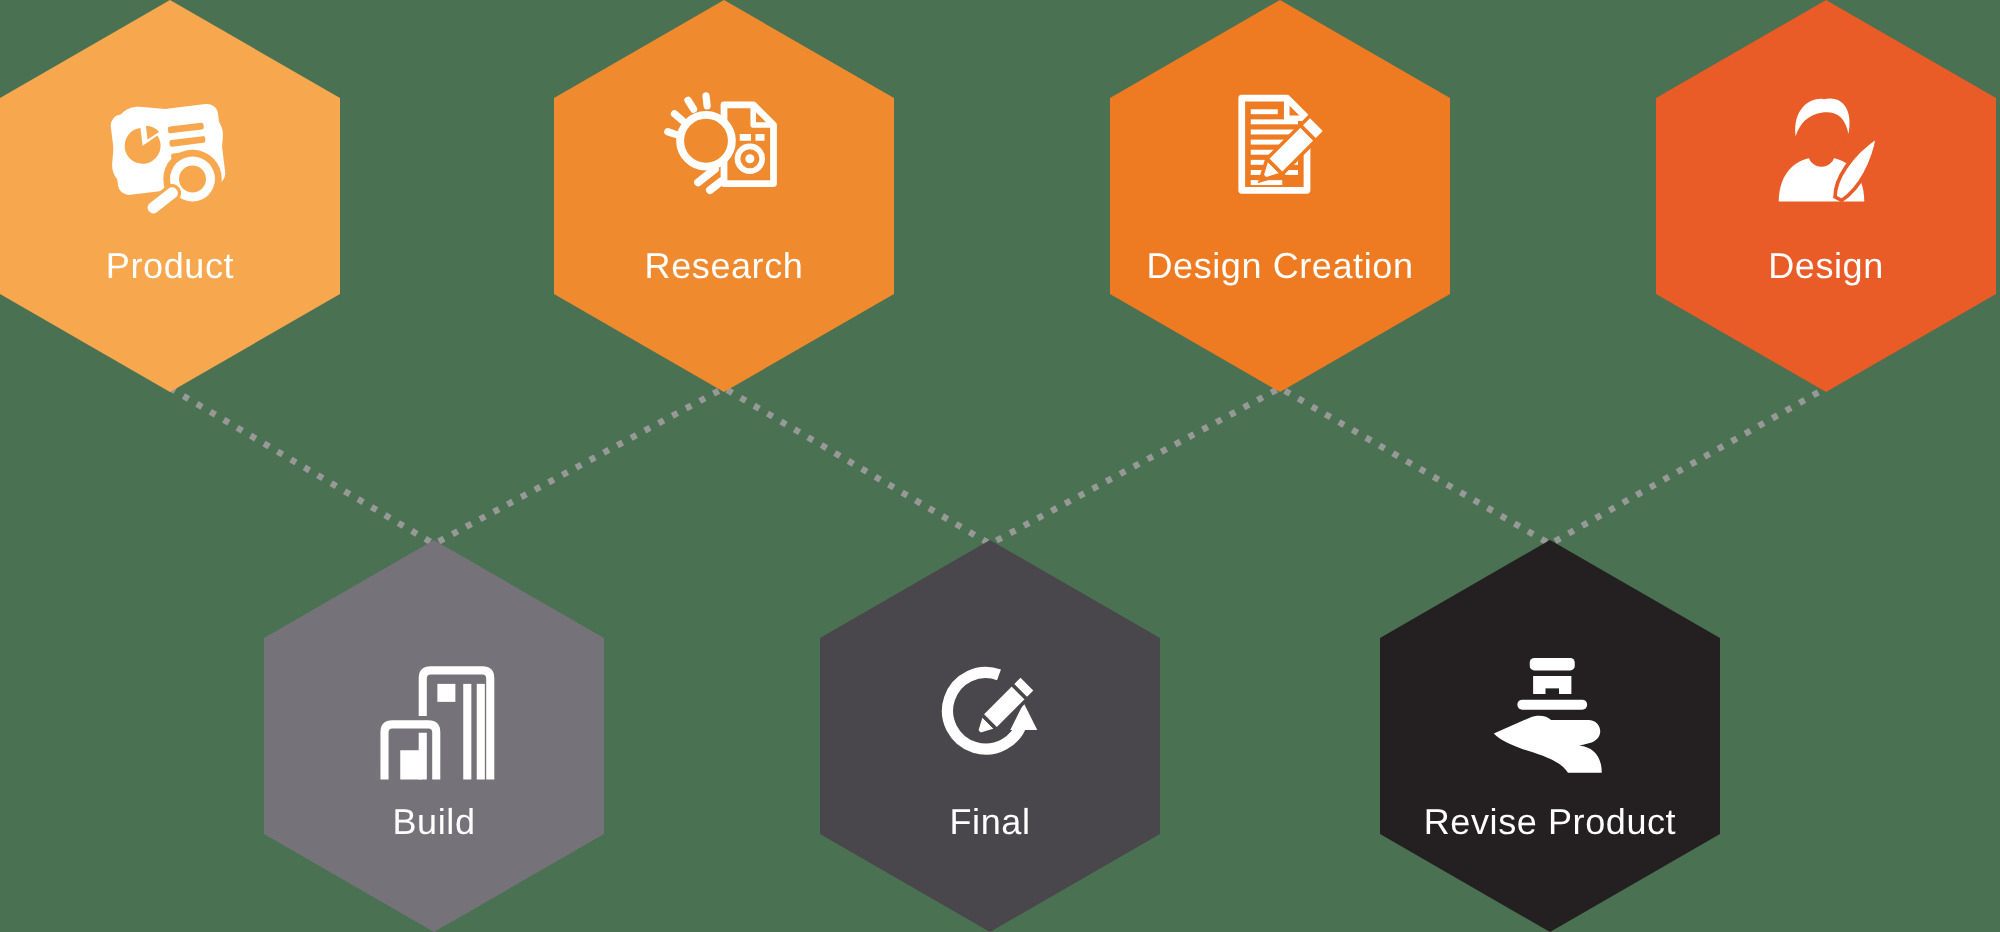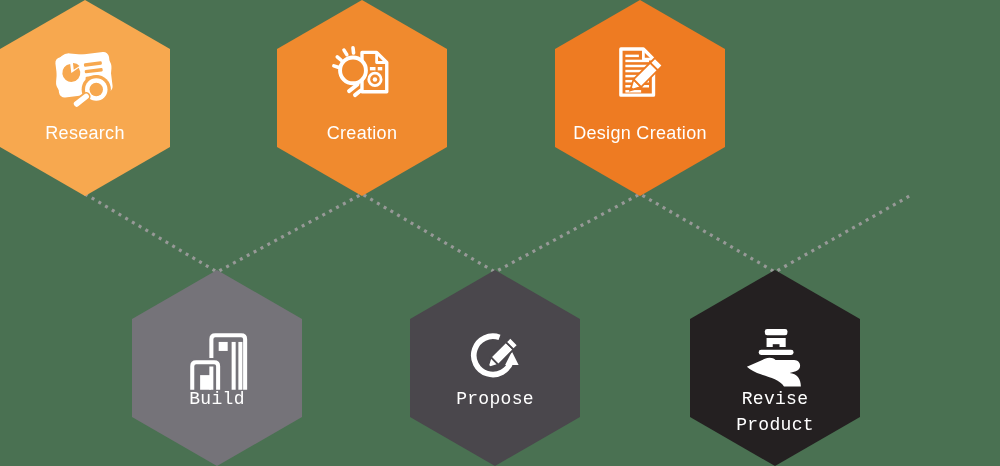--- a/index.html
+++ b/index.html
@@ -50,21 +50,21 @@
     left: 50%;
     transform: translateX(-50%);
     width: 150px;
     text-align: center;
     color: #ffffff;
     font-size: 18px;
     line-height: 26px;
     letter-spacing: 0.3px;
     font-weight: 400;
   }
-  .hex--bottom .label { top: 116px; font-family: Liberation Mono, monospace; }
+  .hex--bottom .label { top: 128px; }
 
   #hex-research { left: 0;    top: 0; }
   #hex-propose  { left: 277px; top: 0; }
   #hex-content  { left: 555px; top: 0; }
   #hex-design   { left: 828px; top: 0; }
   #hex-build    { left: 132px; top: 270px; }
   #hex-revise   { left: 410px; top: 270px; }
   #hex-final    { left: 690px; top: 270px; }
 
   .icon svg { width: 100%; height: 100%; display: block; }
@@ -94,21 +94,21 @@
           <rect x="32" y="33" width="12" height="3" rx="1" fill="var(--hex)"></rect>
         </g>
         <circle cx="42" cy="44" r="13" fill="var(--hex)"></circle>
         <circle cx="42" cy="44" r="10" fill="#fff"></circle>
         <circle cx="42" cy="44" r="6" fill="var(--hex)"></circle>
         <g transform="rotate(-38 29 53)">
           <rect x="20" y="50" width="17" height="6.5" rx="3" fill="#fff" stroke="var(--hex)" stroke-width="1.5"></rect>
         </g>
       </svg>
     </div>
-    <div class="label">Research</div>
+    <div class="label">Product</div>
   </div>
 
   <div class="hex" id="hex-propose" style="--hex: #f08a2e;">
     <div class="icon">
       <svg viewBox="0 0 64 64">
         <path d="M32 11 H45 L54 20 V46 H32 Z" fill="var(--hex)" stroke="#fff" stroke-width="3" stroke-linejoin="round"></path>
         <path d="M45 11 V20 H54" fill="none" stroke="#fff" stroke-width="2.5" stroke-linejoin="round"></path>
         <rect x="39" y="24" width="5" height="3" fill="#fff"></rect>
         <rect x="46" y="24" width="4" height="3" fill="#fff"></rect>
         <circle cx="43.5" cy="35" r="5.5" fill="none" stroke="#fff" stroke-width="2.5"></circle>
@@ -119,21 +119,21 @@
           <rect x="21" y="46" width="10" height="3.5" rx="1.75"></rect>
         </g>
         <g stroke="#fff" stroke-width="3.2" stroke-linecap="round">
           <line x1="10" y1="15" x2="13.5" y2="18"></line>
           <line x1="16" y1="9" x2="18.5" y2="13"></line>
           <line x1="24" y1="7" x2="24.5" y2="11.5"></line>
           <line x1="7" y1="23" x2="11.5" y2="24.5"></line>
         </g>
       </svg>
     </div>
-    <div class="label">Creation</div>
+    <div class="label">Research</div>
   </div>
 
   <div class="hex" id="hex-content" style="--hex: #ee7b22;">
     <div class="icon">
       <svg viewBox="0 0 64 64">
         <path d="M15 8 H35 L44 17 V49 H15 Z" fill="var(--hex)" stroke="#fff" stroke-width="3" stroke-linejoin="round"></path>
         <path d="M35 8 V17 H44" fill="none" stroke="#fff" stroke-width="2.5" stroke-linejoin="round"></path>
         <g fill="#fff">
           <rect x="19" y="13" width="12" height="2.2"></rect>
           <rect x="19" y="17.5" width="21" height="2.2"></rect>
@@ -148,20 +148,32 @@
           <path d="M18 32 L27 27.2 V36.8 Z" fill="#fff" stroke="var(--hex)" stroke-width="1.6"></path>
           <path d="M21 30.4 L18 32 L21 33.6 Z" fill="var(--hex)"></path>
           <rect x="27" y="27.2" width="21" height="9.6" fill="#fff" stroke="var(--hex)" stroke-width="1.6"></rect>
           <rect x="48" y="27.2" width="6" height="9.6" fill="#fff" stroke="var(--hex)" stroke-width="1.6"></rect>
         </g>
       </svg>
     </div>
     <div class="label">Design Creation</div>
   </div>
 
+  <div class="hex" id="hex-design" style="--hex: #e95b27;">
+    <div class="icon">
+      <svg viewBox="0 0 64 64">
+        <circle cx="30" cy="22" r="11" fill="var(--hex)"></circle>
+        <path d="M18.5 25 C17 12 26 7.5 31 8.5 C40 6.5 44 14 42 24 C40.5 16 36 13.5 30 14.5 C24 15.5 20.5 19 18.5 25 Z" fill="#fff"></path>
+        <path d="M11 54 C11 41 19 34 30 34 C41 34 49 41 49 54 Z" fill="#fff"></path>
+        <circle cx="30" cy="32.5" r="6" fill="var(--hex)"></circle>
+        <path d="M36 52 C36 44 43 33 55 25 C53 37 47 48 39 53.5 Z" fill="#fff" stroke="var(--hex)" stroke-width="1.6"></path>
+      </svg>
+    </div>
+    <div class="label">Design</div>
+  </div>
 
   <div class="hex hex--bottom" id="hex-build" style="--hex: #757379;">
     <div class="icon">
       <svg viewBox="0 0 64 64">
         <path d="M27 62 V17 Q27 13.5 30.5 13.5 H53.5 Q57 13.5 57 17 V62" fill="none" stroke="#fff" stroke-width="3.6"></path>
         <rect x="33.5" y="19.5" width="8" height="8" fill="#fff"></rect>
         <rect x="45" y="19.5" width="3.6" height="42.5" fill="#fff"></rect>
         <rect x="51" y="19.5" width="3.6" height="42.5" fill="#fff"></rect>
         <path d="M10 62 V41 Q10 37.5 13.5 37.5 H29.5 Q33 37.5 33 41 V62" fill="none" stroke="var(--hex)" stroke-width="7.5"></path>
         <path d="M10 62 V41 Q10 37.5 13.5 37.5 H29.5 Q33 37.5 33 41 V62" fill="none" stroke="#fff" stroke-width="3.6"></path>
@@ -177,21 +189,21 @@
         <path d="M36 15.5 A17 17 0 1 0 46.5 36" fill="none" stroke="#fff" stroke-width="5"></path>
         <path d="M41 40 L53 40 L47 28 Z" fill="#fff"></path>
         <g transform="rotate(-45 38 30)">
           <path d="M20 30 L29 25.2 V34.8 Z" fill="#fff" stroke="var(--hex)" stroke-width="1.6"></path>
           <path d="M23 28.4 L20 30 L23 31.6 Z" fill="var(--hex)"></path>
           <rect x="29" y="25.2" width="19" height="9.6" fill="#fff" stroke="var(--hex)" stroke-width="1.6"></rect>
           <rect x="48" y="25.2" width="5.5" height="9.6" fill="#fff" stroke="var(--hex)" stroke-width="1.6"></rect>
         </g>
       </svg>
     </div>
-    <div class="label">Propose</div>
+    <div class="label">Final</div>
   </div>
 
   <div class="hex hex--bottom" id="hex-final" style="--hex: #242021;">
     <div class="icon">
       <svg viewBox="0 0 64 64">
         <g fill="#fff">
           <rect x="23" y="8" width="20" height="5.5" rx="2"></rect>
           <rect x="24.5" y="16" width="17" height="8"></rect>
           <rect x="17.5" y="26.5" width="31" height="4.5" rx="2.2"></rect>
           <path d="M7 41.5 L23 34.5 C26.5 33 30.5 33.5 32.5 35.5 L49 35.5 C55 35.5 56.5 43.5 50.5 45.5 L45 47 C51.5 47.5 55 52 55 59 L40 59 C36.5 53.5 28 51 20 48.5 C14.5 46.5 10 44.5 7 41.5 Z"></path>

